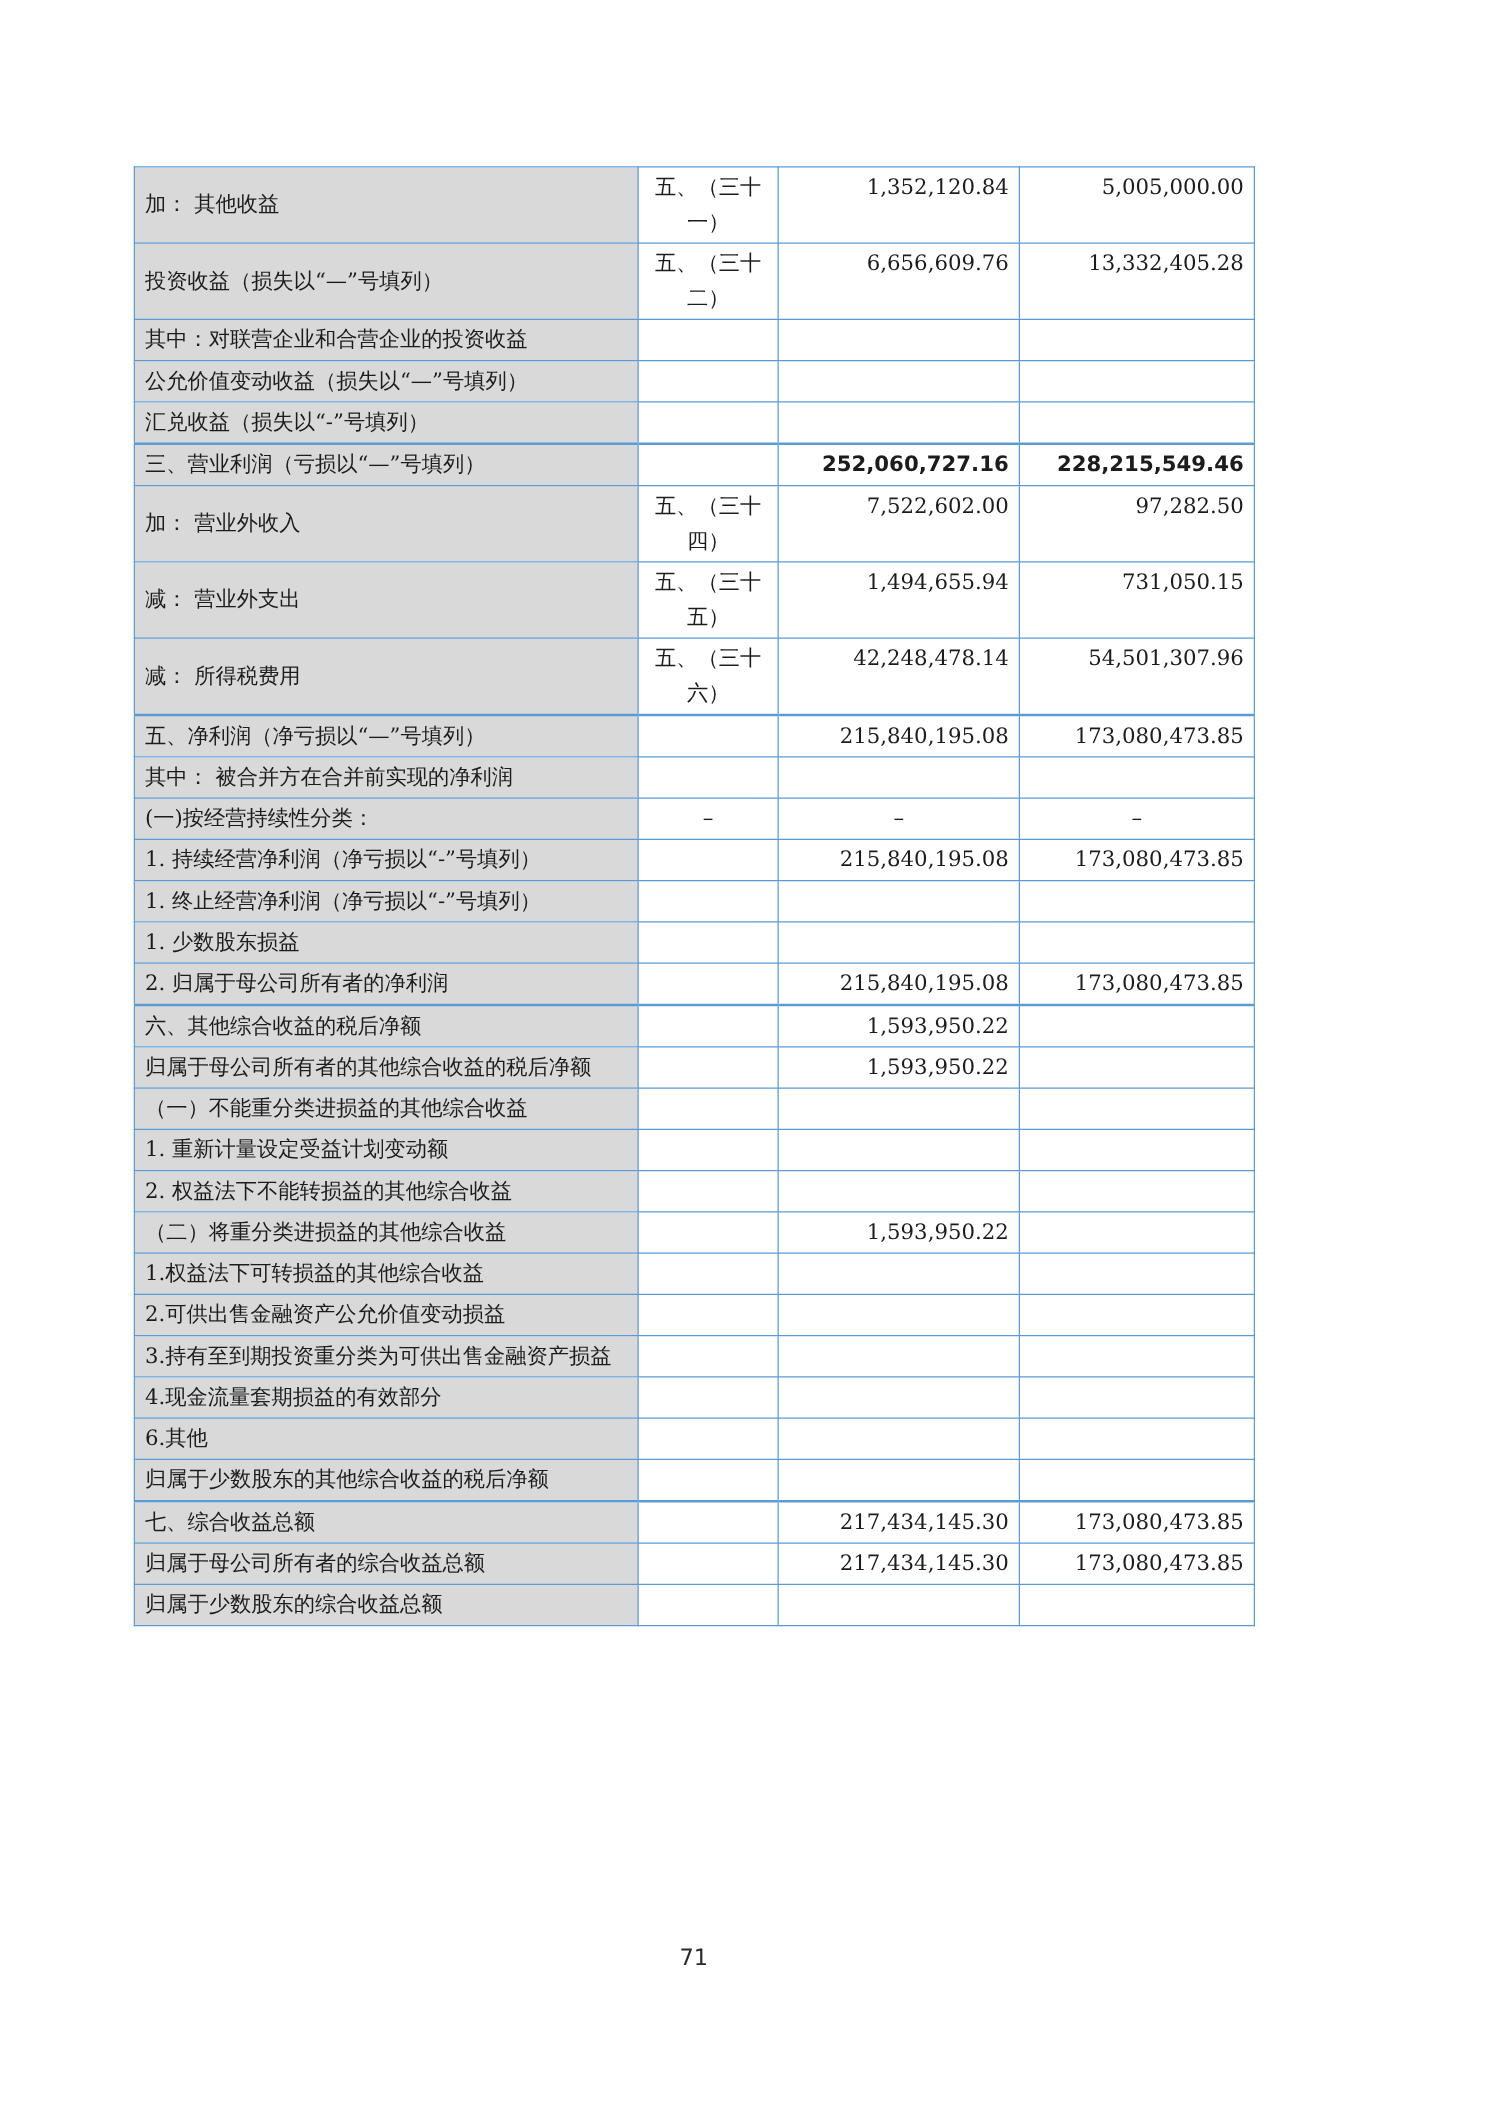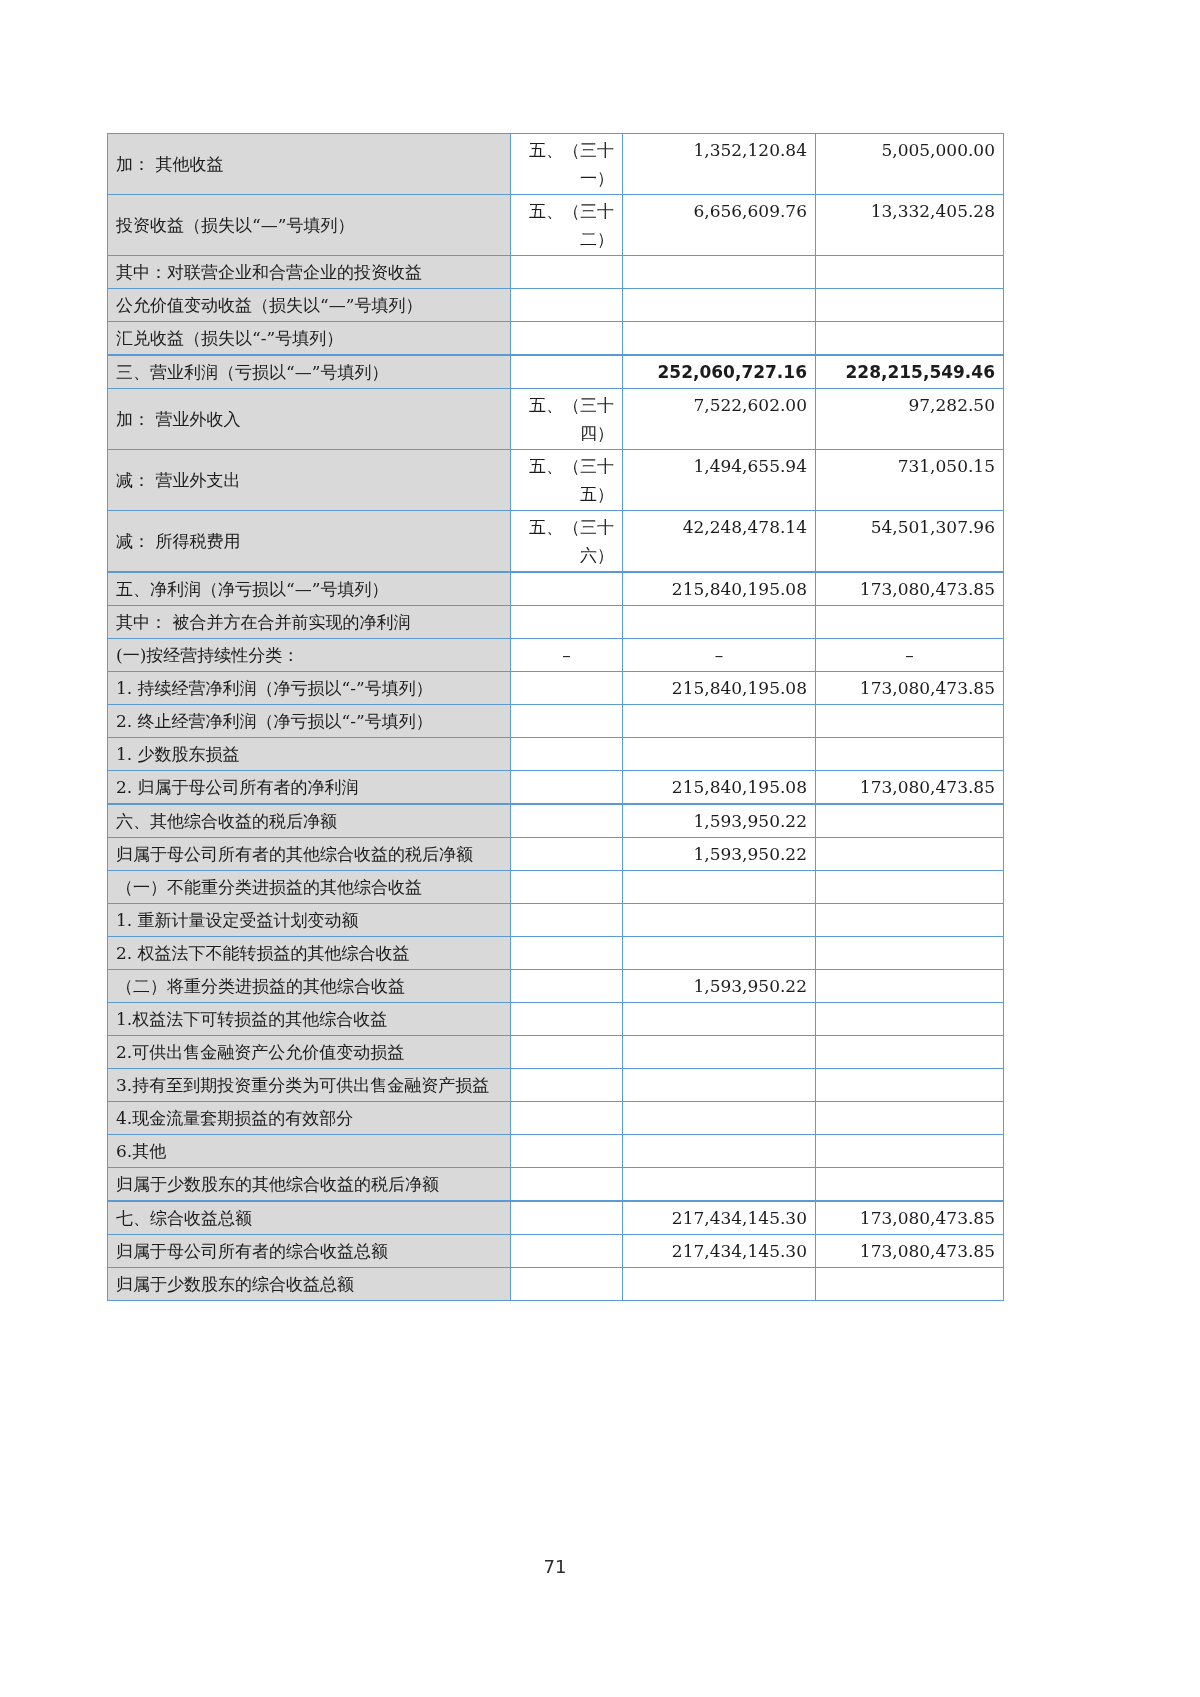--- a/index.html
+++ b/index.html
@@ -32,21 +32,21 @@
     padding:2px 8px;
     overflow:hidden;
     word-break:break-all;
   }
   td.item{
     background:var(--cellbg);
     vertical-align:middle;
     text-align:left;
   }
   td.note{
-    text-align:right;
+    text-align:center;
     vertical-align:middle;
     padding:2px 4px;
   }
   td.num{
     text-align:right;
     vertical-align:top;
   }
   td.dash{text-align:center;}
   tr.bold td.item{font-weight:400;}
   tr.thick td{border-top-width:2px;}
@@ -155,21 +155,21 @@
     <td class="num dash">–</td>
     <td class="num dash">–</td>
   </tr>
         <tr>
     <td class="item ind2">1. 持续经营净利润（净亏损以“-”号填列）</td>
     <td class="note"></td>
     <td class="num">215,840,195.08</td>
     <td class="num">173,080,473.85</td>
   </tr>
         <tr>
-    <td class="item ind2">2. 终止经营净利润（净亏损以“-”号填列）</td>
+    <td class="item ind2">1. 终止经营净利润（净亏损以“-”号填列）</td>
     <td class="note"></td>
     <td class="num"></td>
     <td class="num"></td>
   </tr>
         <tr>
     <td class="item ind2">1. 少数股东损益</td>
     <td class="note"></td>
     <td class="num"></td>
     <td class="num"></td>
   </tr>

